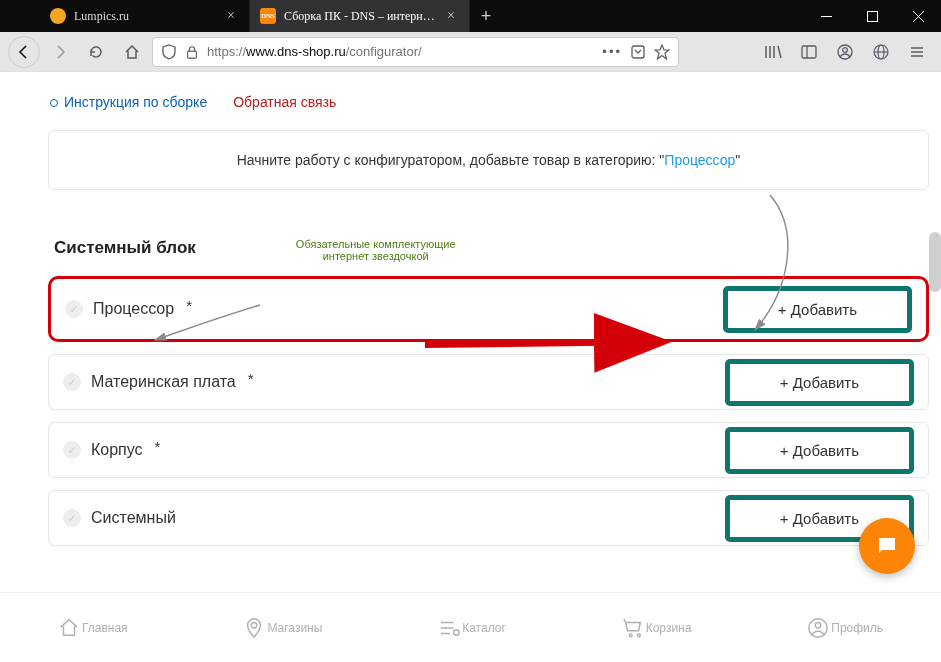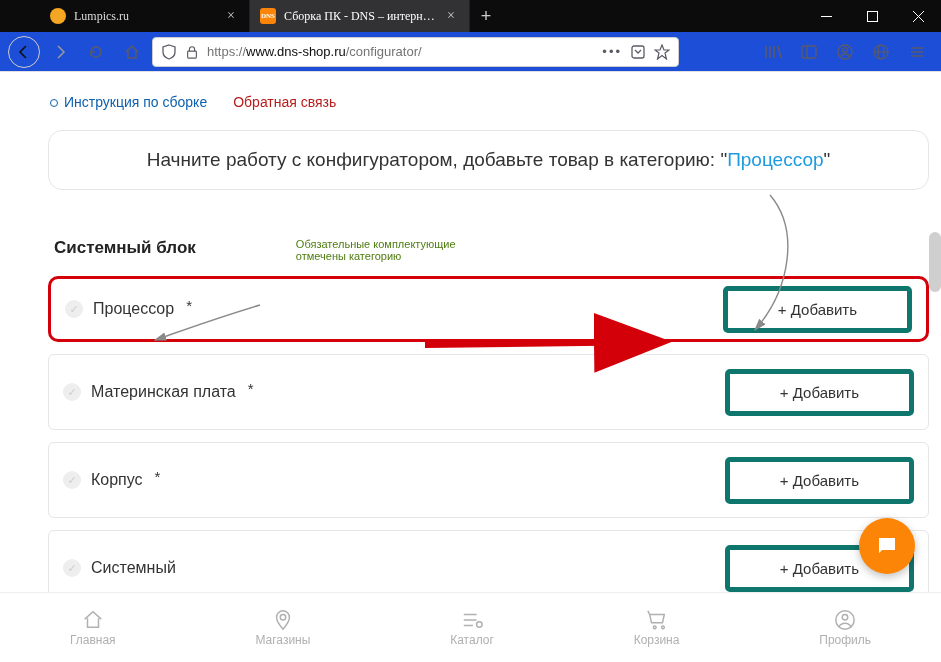--- a/index.html
+++ b/index.html
@@ -30,21 +30,21 @@
   .tab.active { background: #323234; color: #fff; }
   .tab .favicon { width: 16px; height: 16px; border-radius: 3px; display:flex; align-items:center; justify-content:center; }
   .tab .title { flex:1; white-space: nowrap; overflow:hidden; text-overflow: ellipsis; }
   .tab .close { width:16px; text-align:center; font-size:14px; color:#ccc; }
   .newtab { width:32px; display:flex; align-items:center; justify-content:center; color:#ccc; font-size:18px; }
   .winbtns { display:flex; }
   .winbtn { width:46px; display:flex; align-items:center; justify-content:center; color:#fff; }
   .winbtn svg { width:11px; height:11px; }
   
   .toolbar {
-    height: 40px; background: #1d4ed8;
+    height: 40px; background: #e5e5e5;
     border-bottom: 1px solid #e0e0e2;
     display:flex; align-items:center; padding: 0 8px; gap:4px;
   }
   .tbtn { width:32px; height:32px; border-radius:4px; display:flex; align-items:center; justify-content:center; color:#5b5b66; }
   .urlbar {
     flex:1; height:30px; background:#fff; border:1px solid #ccc; border-radius:4px;
     display:flex; align-items:center; padding:0 8px; gap:8px; font-size:13px;
   }
   .urlbar .shield, .urlbar .lock { color:#5b5b66; display:flex; align-items:center; }
   .urlbar .urltext { flex:1; color:#737373; white-space:nowrap; overflow:hidden; }
@@ -58,52 +58,52 @@
     overflow:hidden;
     padding: 16px 8px 0 8px;
     position: relative;
     margin-left: 36px;
   }
   .links-row { display:flex; gap:26px; padding: 6px 6px 10px 6px; font-size:14px; }
   .link-blue { color:#0d61af; }
   .link-blue2 { color:#b91c1c; }
   .bullet { width:8px;height:8px;border-radius:50%;border:1.5px solid #0d61af; display:inline-block; margin-right:6px; vertical-align:middle; }
   .banner {
-    border:1px solid #e6e6e6; border-radius:14px;
+    border:1px solid #e6e6e6; border-radius:6px;
     margin: 10px 4px 0 4px; height:60px;
     display:flex; align-items:center; justify-content:center;
-    font-size:19px; color:#333;
+    font-size:14px; color:#333;
   }
   .banner .linkproc { color:#1e9ae0; }
-  .section-head { display:flex; padding: 48px 10px 14px 10px; gap:100px; }
+  .section-head { display:flex; padding: 48px 10px 14px 10px; gap:100px;text-align:center; }
   .section-title { font-size:17px; font-weight:600; color:#222; }
   .section-sub { font-size:11px; color:#4d7c0f; }
   .row {
     border:1px solid #e6e6e6; border-radius:6px;
     display:flex; align-items:center; justify-content:space-between;
     padding: 0 14px; margin: 0 4px 12px 4px;
-    height:76px;
+    height:56px;
   }
   .row.highlight { border:3px solid #d3000a; border-radius:10px; height:66px; }
   .row-left { display:flex; align-items:center; gap:10px; color:#333; font-size:16px; }
   .check { width:18px;height:18px;border-radius:50%; background:#eee; display:flex;align-items:center;justify-content:center; }
   .check::after { content:"✓"; font-size:11px; color:#ccc; }
   .required { color:#333; margin-left:2px; font-size:15px; position:relative; top:-4px; }
   .addbtn {
     border:5px solid #0f766e; border-radius:5px;
     padding: 10px 50px; font-size:15px; color:#333; background:#fff;
   }
   
   .bottomnav {
     position:absolute; left:0; right:0; bottom:0; height:70px;
     border-top:1px solid #eee; background:#fff;
     display:flex; align-items:center; justify-content:space-around;
     color:#b0b0b0; font-size:12px;
   }
-  .navitem { display:flex; flex-direction:column; align-items:center; gap:2px; }
+  .navitem { display:flex; flex-direction:row; align-items:center; gap:2px; }
   .navitem svg { width:22px;height:22px; }
   
   .fab {
     position:absolute; right:26px; bottom:88px;
     width:56px;height:56px;border-radius:50%;
     background:#fc8507; box-shadow:0 3px 8px rgba(0,0,0,.25);
     display:flex;align-items:center;justify-content:center;
   }
   .fab svg { width:24px;height:24px;fill:#fff; }
   
@@ -247,21 +247,21 @@
   <div class="banner">
     <span>
       <span>Начните работу с конфигуратором, добавьте товар в категорию: "</span><a class="linkproc">Процессор</a><span>"</span>
     </span>
   </div>
 
   <div class="section-head">
     <div class="section-title">Системный блок</div>
     <div>
       <div class="section-sub">Обязательные комплектующие</div>
-      <div class="section-sub">отмечены категорию</div>
+      <div class="section-sub">интернет звездочкой</div>
     </div>
   </div>
 
   <div class="row highlight">
     <div class="row-left">
       <span class="check"></span>
       <span>Процессор</span>
       <span class="required">*</span>
     </div>
     <button class="addbtn">+ Добавить</button>

